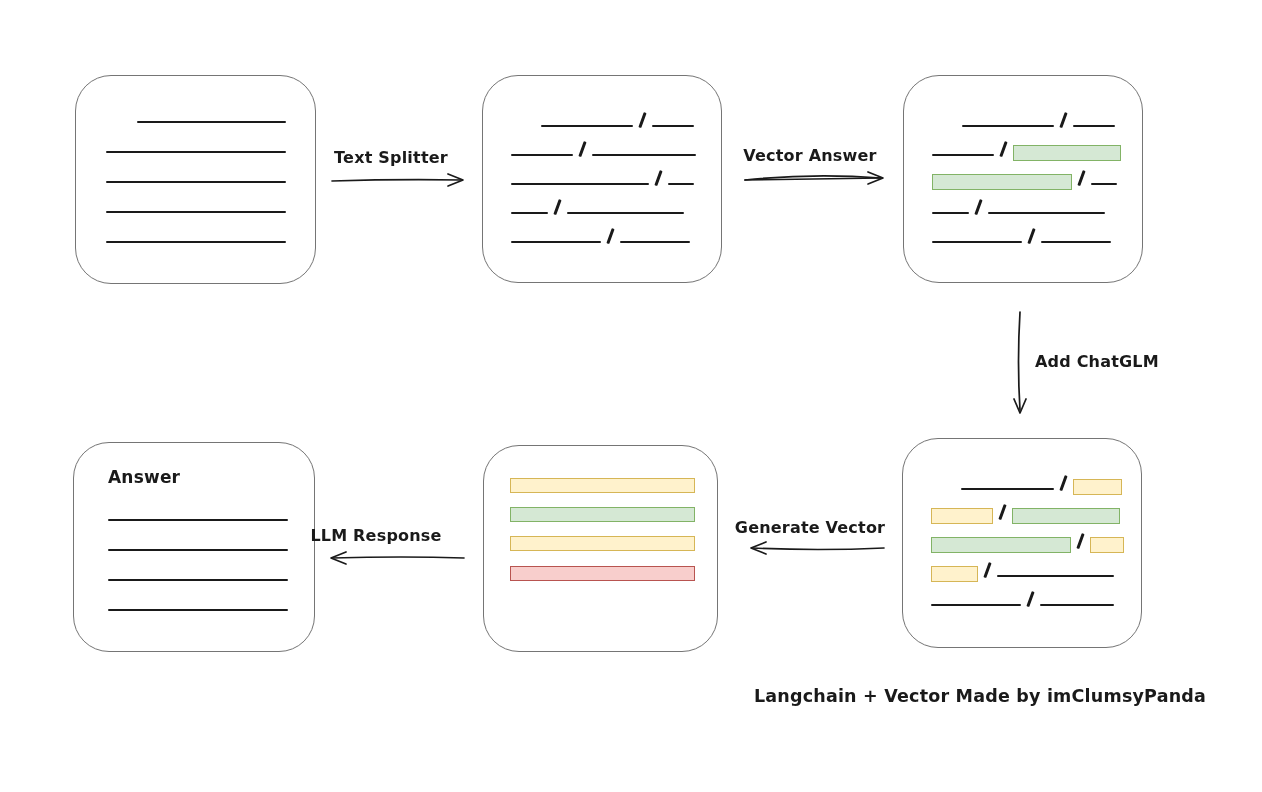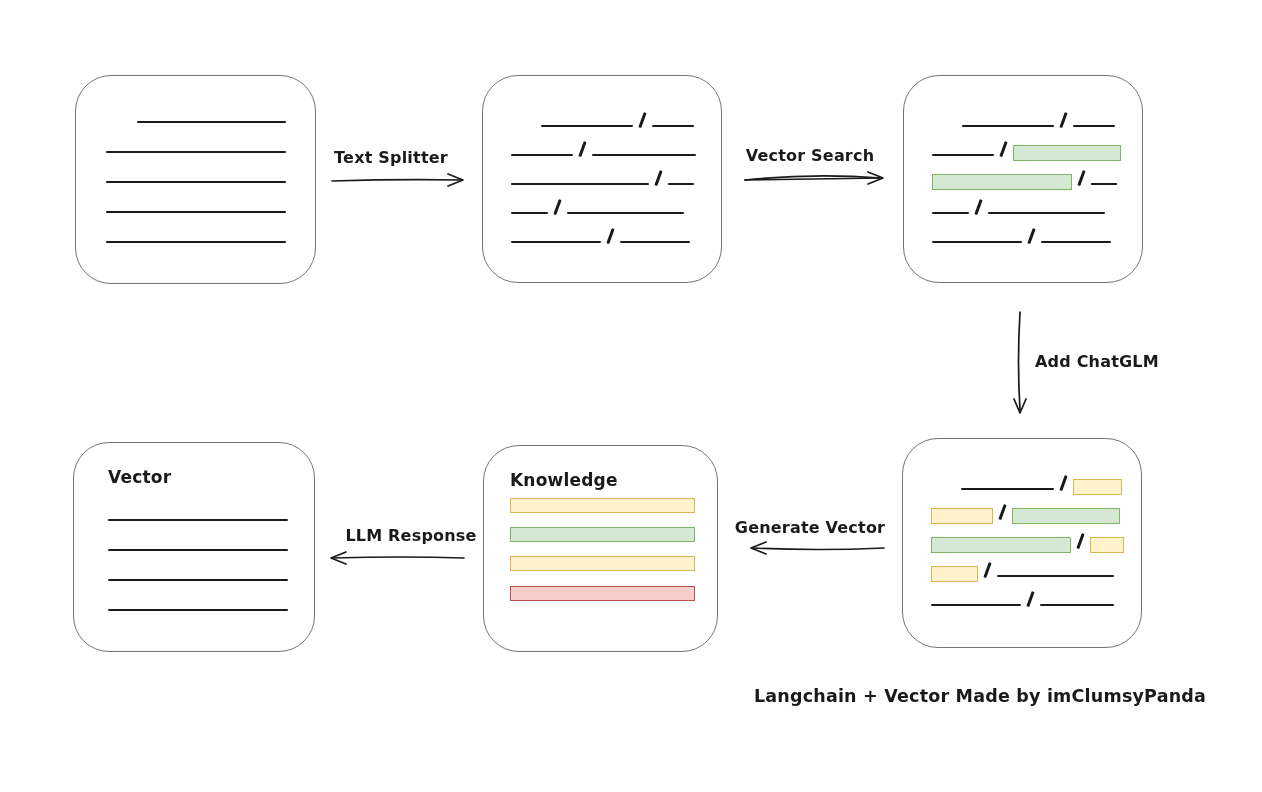--- a/index.html
+++ b/index.html
@@ -45,21 +45,21 @@
   .answer-inner{padding:24px 0 0 34px;}
   #answer-label{margin-bottom:32px;}
   .answer-lines .tline{margin-bottom:28px;}
 
   .arrow-label{position:absolute;font-size:16px;font-weight:600;white-space:nowrap;
     transform:translateX(-50%);letter-spacing:.2px;}
   #lbl-text-splitter{left:391px;top:148px;}
   #lbl-vector-search{left:810px;top:146px;}
   #lbl-add-context{left:1035px;top:352px;transform:none;}
   #lbl-generate-prompt{left:810px;top:518px;}
-  #lbl-llm-response{left:411px;top:526px;text-align:right;}
+  #lbl-llm-response{left:376px;top:526px;text-align:right;}
 
   svg.arrow{position:absolute;overflow:visible;}
   svg.arrow path{fill:none;stroke:var(--line,#1a1a1a);stroke-width:1.7;
     stroke-linecap:round;stroke-linejoin:round;}
   #arr-text-splitter{left:330px;top:170px;}
   #arr-vector-search{left:742px;top:167px;}
   #arr-add-context{left:1007px;top:310px;}
   #arr-generate-prompt{left:736px;top:538px;}
   #arr-llm-response{left:314px;top:547px;}
 
@@ -166,46 +166,45 @@
         <div class="seg-row">
           <div class="tline" style="width: 90px;"></div>
           <div class="slash"></div>
           <div class="tline" style="width: 74px;"></div>
         </div>
       </div>
   </div>
 
   <div class="node" id="box-prompt">
     <div class="prompt-inner">
-      <div class="box-label" id="knowledge-label">Knowledge</div>
       <div id="knowledge-bars">
           <div class="bar bar-yellow"></div>
           <div class="bar bar-green"></div>
           <div class="bar bar-yellow"></div>
         </div>
       <div id="question-bars">
           <div class="bar bar-red"></div>
         </div>
     </div>
   </div>
 
   <div class="node" id="box-answer">
     <div class="answer-inner">
-      <div class="box-label" id="answer-label">Vector</div>
+      <div class="box-label" id="answer-label">Answer</div>
       <div class="answer-lines">
           <div class="tline" style="width: 180px;"></div>
           <div class="tline" style="width: 180px;"></div>
           <div class="tline" style="width: 180px;"></div>
           <div class="tline" style="width: 180px;"></div>
         </div>
     </div>
   </div>
 
   <div class="arrow-label" id="lbl-text-splitter">Text Splitter</div>
-  <div class="arrow-label" id="lbl-vector-search">Vector Search</div>
+  <div class="arrow-label" id="lbl-vector-search">Vector Answer</div>
   <div class="arrow-label" id="lbl-add-context">Add ChatGLM</div>
   <div class="arrow-label" id="lbl-generate-prompt">Generate Vector</div>
   <div class="arrow-label" id="lbl-llm-response">LLM Response</div>
 
   <svg class="arrow" id="arr-text-splitter" width="140" height="22" viewBox="0 0 140 22">
     <path d="M2,11 Q67,9 132,10"></path>
     <path d="M118,4 L133,10 L118,16"></path>
   </svg>
 
   <svg class="arrow" id="arr-vector-search" width="148" height="24" viewBox="0 0 148 24">

